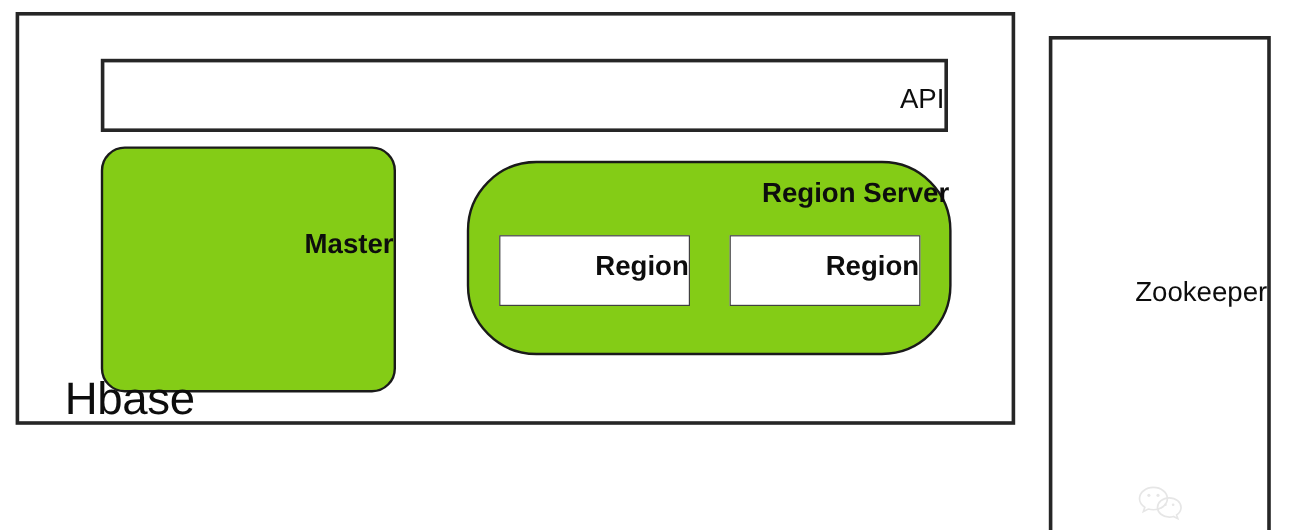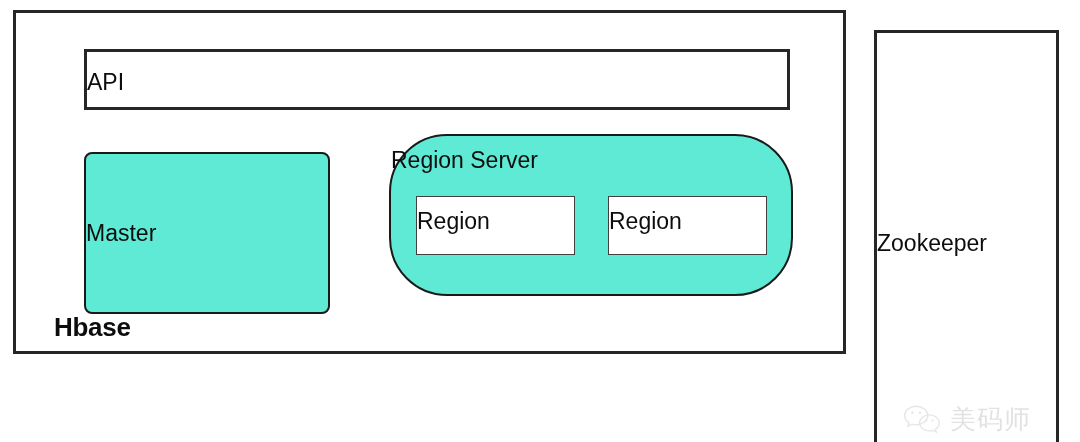--- a/index.html
+++ b/index.html
@@ -21,74 +21,75 @@
   
   .box {
     position: absolute;
     box-sizing: border-box;
     background: #ffffff;
     border: 3px solid #262626;
   }
   .soft {
     position: absolute;
     box-sizing: border-box;
-    background: #5eead4;
+    background: #84cc16;
     border: 2.5px solid #1a1a1a;
+    font-weight: bold;
   }
   .label {
     position: absolute;
     color: #0d0d0d;
     white-space: nowrap;
     font-weight: 400;
     line-height: 1;
   }
   .center-label {
     position: absolute;
     left: 0;
     right: 0;
-    text-align: left;
+    text-align: right;
     color: #0d0d0d;
     white-space: nowrap;
     line-height: 1;
   }
 
   
   #hbase-container {
     left: 13px;
     top: 10px;
     width: 833px;
     height: 344px;
   }
   #hbase-title {
     left: 38px;
     top: 301px;
-    font-size: 26px;
-    font-weight: bold;
+    font-size: 38px;
+    font-weight: normal;
     letter-spacing: -0.3px;
   }
 
   
   #api-box {
     left: 68px;
     top: 36px;
     width: 706px;
     height: 61px;
   }
   #api-box .center-label {
     top: 19px;
     font-size: 23px;
   }
 
   
   #master-box {
     left: 68px;
-    top: 139px;
+    top: 109px;
     width: 246px;
-    height: 162px;
-    border-radius: 8px;
+    height: 205px;
+    border-radius: 20px;
   }
   #master-box .center-label {
     top: 68px;
     font-size: 23px;
   }
 
   
   #region-server-box {
     left: 373px;
     top: 121px;
@@ -207,17 +208,16 @@
           <path d="M14.2 3.2C7.8 3.2 2.6 7.4 2.6 12.5c0 2.9 1.7 5.5 4.4 7.2l-1.2 3.6 4.1-2.1c1.3.4 2.8.6 4.3.6 6.4 0 11.6-4.2 11.6-9.3S20.6 3.2 14.2 3.2z"></path>
           <path d="M27.4 11.9c-5.4 0-9.8 3.6-9.8 8 0 4.4 4.4 8 9.8 8 1.2 0 2.4-.2 3.5-.5l3.6 1.8-1.0-3.1c2.3-1.5 3.7-3.7 3.7-6.2 0-4.4-4.4-8-9.8-8z"></path>
         </g>
         <g fill="#c9c9c9">
           <circle cx="10.4" cy="9.8" r="1.3"></circle>
           <circle cx="18.0" cy="9.8" r="1.3"></circle>
           <circle cx="24.2" cy="17.6" r="1.1"></circle>
           <circle cx="30.6" cy="17.6" r="1.1"></circle>
         </g>
       </svg>
-      <span class="wm-text">美码师</span>
     </div>
   </div>
 
 </div>
 
 </body></html>

